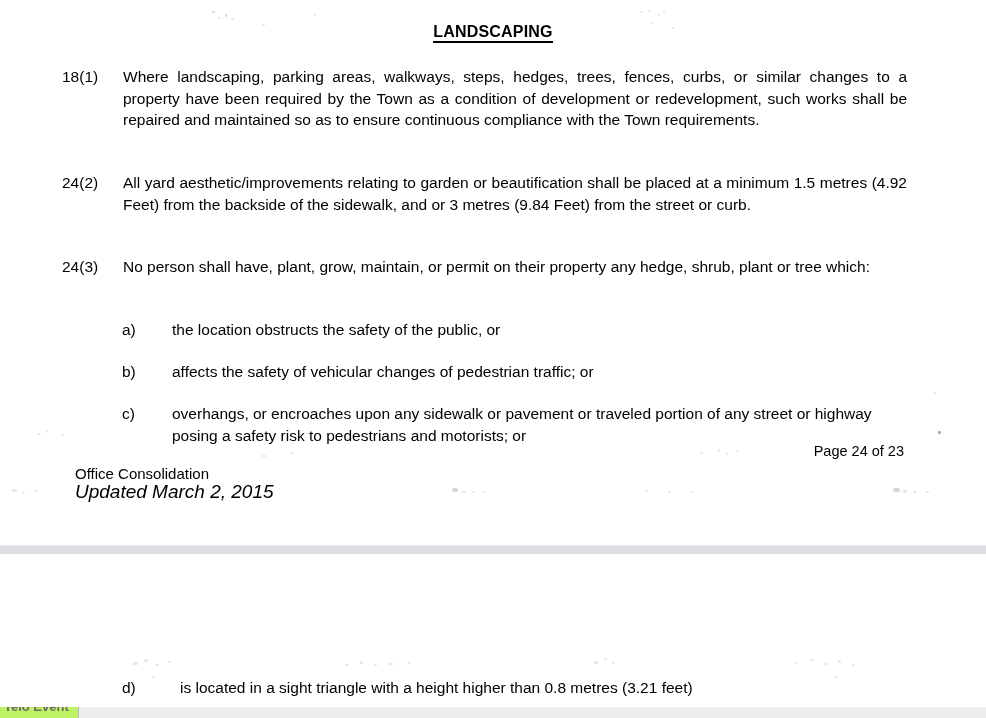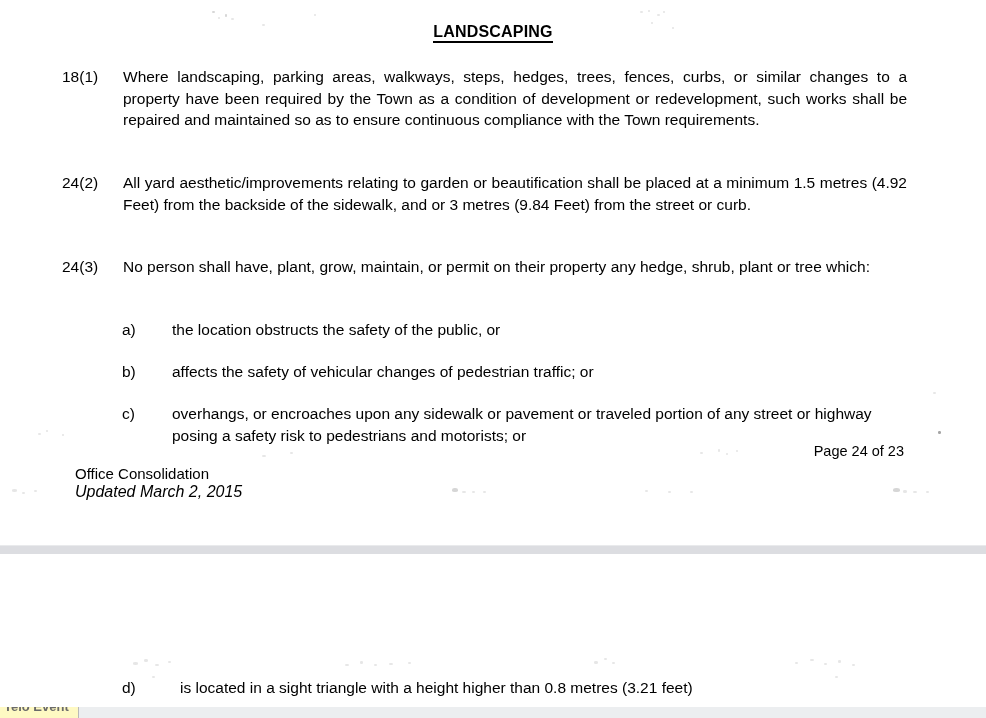--- a/index.html
+++ b/index.html
@@ -117,21 +117,21 @@
     left: 63px;
     top: 464px;
     margin-left: 12px;
   }
   .footer-title {
     font-size: 15px;
     line-height: 19px;
     color: #000;
   }
   .footer-sub {
-    font-size: 16px;
+    font-size: 19px;
     line-height: 17px;
     font-style: italic;
     color: #000;
   }
 
   
   .page-gap {
     position: absolute;
     left: 0;
     top: 545px;
@@ -174,21 +174,21 @@
     color: #000;
   }
 
   
   .viewer-chrome {
     position: absolute;
     left: 0;
     top: 707px;
     width: 986px;
     height: 11px;
-    background: #fef9c3;
+    background: #bef264;
     overflow: hidden;
   }
   .chrome-label {
     position: absolute;
     left: 4px;
     top: -8px;
     font-size: 13px;
     font-weight: bold;
     color: #6a6a6a;
     white-space: nowrap;

